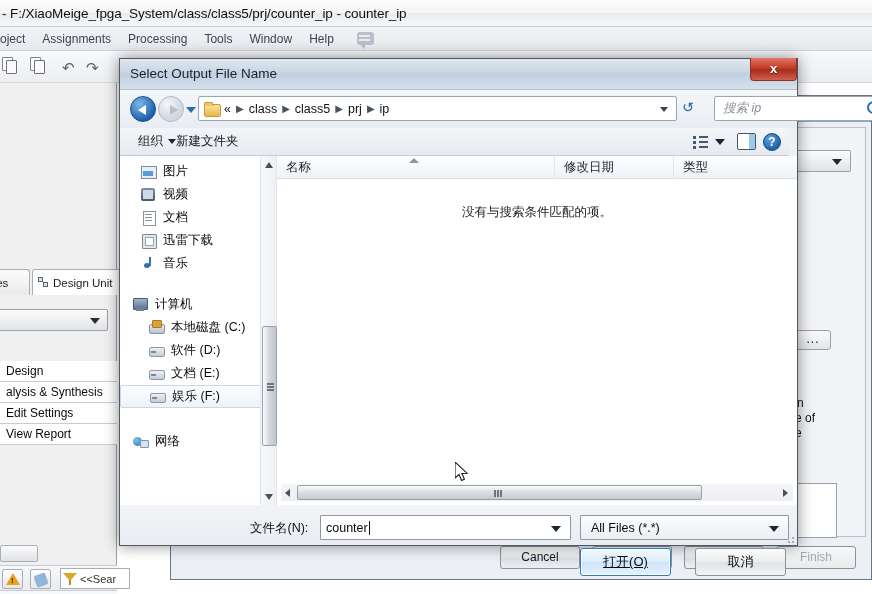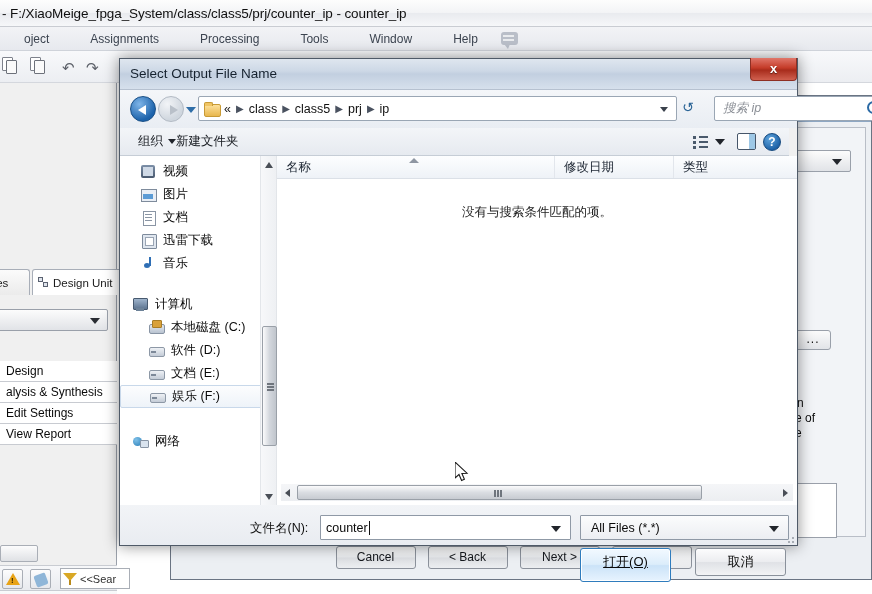--- a/index.html
+++ b/index.html
@@ -21,21 +21,21 @@
     display: flex; align-items: center;
   }
   .q-title { font-size: 13.5px; color: #101010; padding-left: 2px; white-space: nowrap; letter-spacing: -0.1px; }
 
   .q-menubar {
     position: absolute; left: 0; top: 27px; width: 872px; height: 24px;
     background: linear-gradient(to bottom,#f2f3f6 0%, #e7e9ee 100%);
     border-bottom: 1px solid #cfd3da;
     display: flex; align-items: center; gap: 17px; padding-left: 0px;
   }
-  .q-menu-item { font-size: 12px; color: #3c4450; white-space: nowrap; padding-left: 24px; }
+  .q-menu-item { font-size: 12px; color: #3c4450; white-space: nowrap; }
   .q-menu-bubble {
     width: 17px; height: 13px; margin-left: 6px; position: relative;
     background: #b9bec8; border-radius: 3px;
   }
   .q-menu-bubble:after{
     content:""; position:absolute; left:3px; bottom:-4px; width:0;height:0;
     border-left:4px solid transparent;border-right:2px solid transparent;border-top:5px solid #b9bec8;
   }
   .q-menu-bubble:before{
     content:""; position:absolute; left:2px; top:3px; width:11px; height:1.5px; background:#e9ebee;
@@ -134,21 +134,21 @@
   .wz-combo{ position:absolute; right:14px; top:22px; width:70px; height:22px;
     border:1px solid #9aa0aa; border-radius:2px; background:linear-gradient(to bottom,#fcfcfc,#e1e3e7);}
   .wz-combo .arrow{ position:absolute; right:8px; top:8px; width:0;height:0;
     border-left:5px solid transparent;border-right:5px solid transparent;border-top:6px solid #24272d;}
   .wz-dots{ position:absolute; right:34px; top:202px; width:36px;height:20px;
     border:1px solid #9aa0aa; border-radius:3px; background:linear-gradient(to bottom,#fbfbfb,#e2e4e8);
     font-size:12px; color:#111; text-align:center; line-height:17px; letter-spacing:1px;}
   .wz-desc{ position:absolute; right:10px; top:268px; width:80px; font-size:12px; color:#0d0d0d; line-height:15px; }
   .wz-whitebox{ position:absolute; right:28px; top:355px; width:48px; height:55px; background:#fff; border:1px solid #9aa0aa;}
   .wz-buttons{ position:absolute; left:0; right:0; bottom:5px; height:34px; display:flex; align-items:center;
-    justify-content:center; gap:12px; padding-right:15px;}
+    justify-content:flex-end; gap:12px; padding-right:15px;}
   .wz-btn{
     width:80px; height:23px; border:1px solid #8b919b; border-radius:3px;
     background: linear-gradient(to bottom,#fbfbfb 0%,#e7e9ec 48%, #dcdee2 52%, #eceef1 100%);
     font-size:12px; color:#14171c; text-align:center; line-height:21px;
   }
   .wz-btn.disabled{ color:#a3a7ad; background: linear-gradient(to bottom,#f6f7f8,#eaebed); }
 
   
   #file-dialog{
     position:absolute; left:119px; top:58px; width:679px; height:488px;
@@ -330,21 +330,21 @@
     border-left:5px solid transparent;border-right:5px solid transparent;border-top:6px solid #21252b; }
   .fd-filter{
     position:absolute; left:460px; top:10px; width:209px; height:25px;
     background:linear-gradient(to bottom,#fbfcfd,#eceef2); border:1px solid #8f99a6; border-radius:1px;
     display:flex; align-items:center; padding-left:10px;
   }
   .fd-filter span{ font-size:12.5px; color:#0a0a0a; }
   .fd-filter-arrow{ position:absolute; right:9px; top:10px; width:0;height:0;
     border-left:5px solid transparent;border-right:5px solid transparent;border-top:6px solid #21252b; }
   .fd-open-btn{
-    position:absolute; left:460px; top:43px; width:91px; height:34px;
+    position:absolute; left:460px; top:43px; width:91px; height:28px;
     border:1px solid #2f7cbd; border-radius:3px;
     background: linear-gradient(to bottom,#f2f9ff 0%,#dcedfb 48%,#cbe3f8 52%,#e7f3fe 100%);
     box-shadow: inset 0 0 0 1px #ffffff;
     font-size:13px; color:#0a0a0a; text-align:center; line-height:26px;text-decoration:underline;
   }
   .fd-cancel-btn{
     position:absolute; left:575px; top:43px; width:91px; height:28px;
     border:1px solid #8a919b; border-radius:3px;
     background: linear-gradient(to bottom,#fcfcfd 0%,#ecedf0 48%,#e0e2e6 52%,#f2f3f5 100%);
     font-size:13px; color:#0a0a0a; text-align:center; line-height:26px;
@@ -511,26 +511,26 @@
       <div class="fd-view-caret"></div>
       <div class="fd-pane-ico"></div>
       <div class="fd-help-ico">?</div>
     </div>
 
     <div class="fd-main">
 
       <div class="fd-sidebar">
         <div style="height:4px;"></div>
         <div class="fd-tree-item">
+          <span class="tree-ico ico-pic"></span>
+          <span>图片</span>
+        </div>
+        <div class="fd-tree-item">
           <span class="tree-ico ico-video"></span>
           <span>视频</span>
-        </div>
-        <div class="fd-tree-item">
-          <span class="tree-ico ico-pic"></span>
-          <span>图片</span>
         </div>
         <div class="fd-tree-item">
           <span class="tree-ico ico-doc"></span>
           <span>文档</span>
         </div>
         <div class="fd-tree-item">
           <span class="tree-ico ico-dl"></span>
           <span>迅雷下载</span>
         </div>
         <div class="fd-tree-item">

